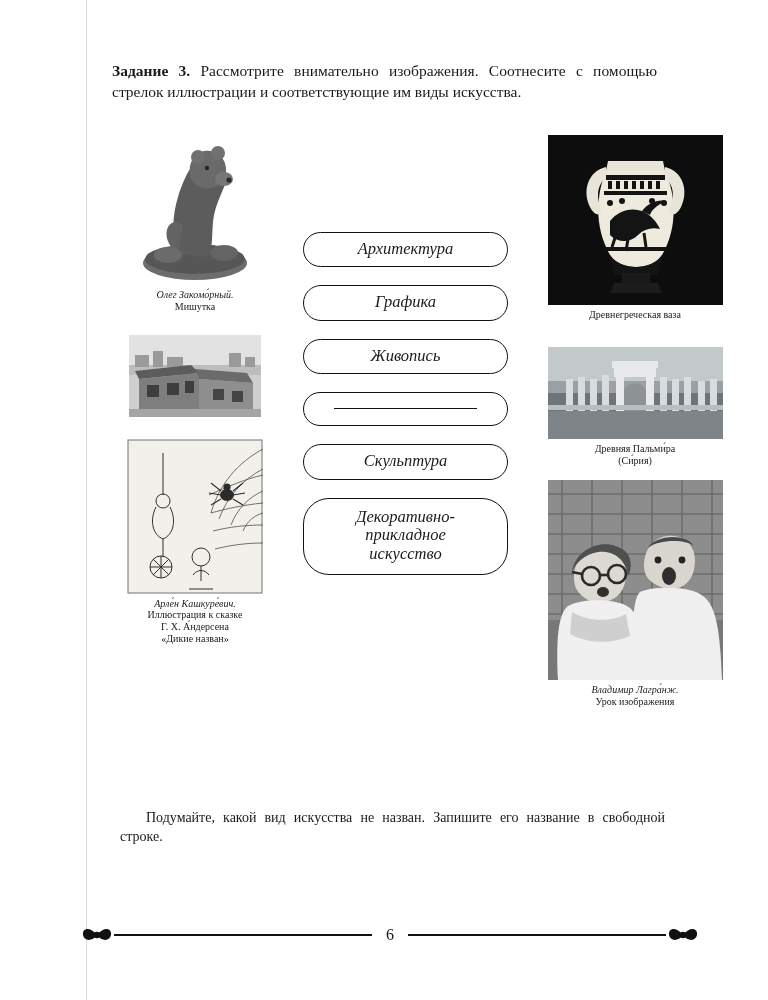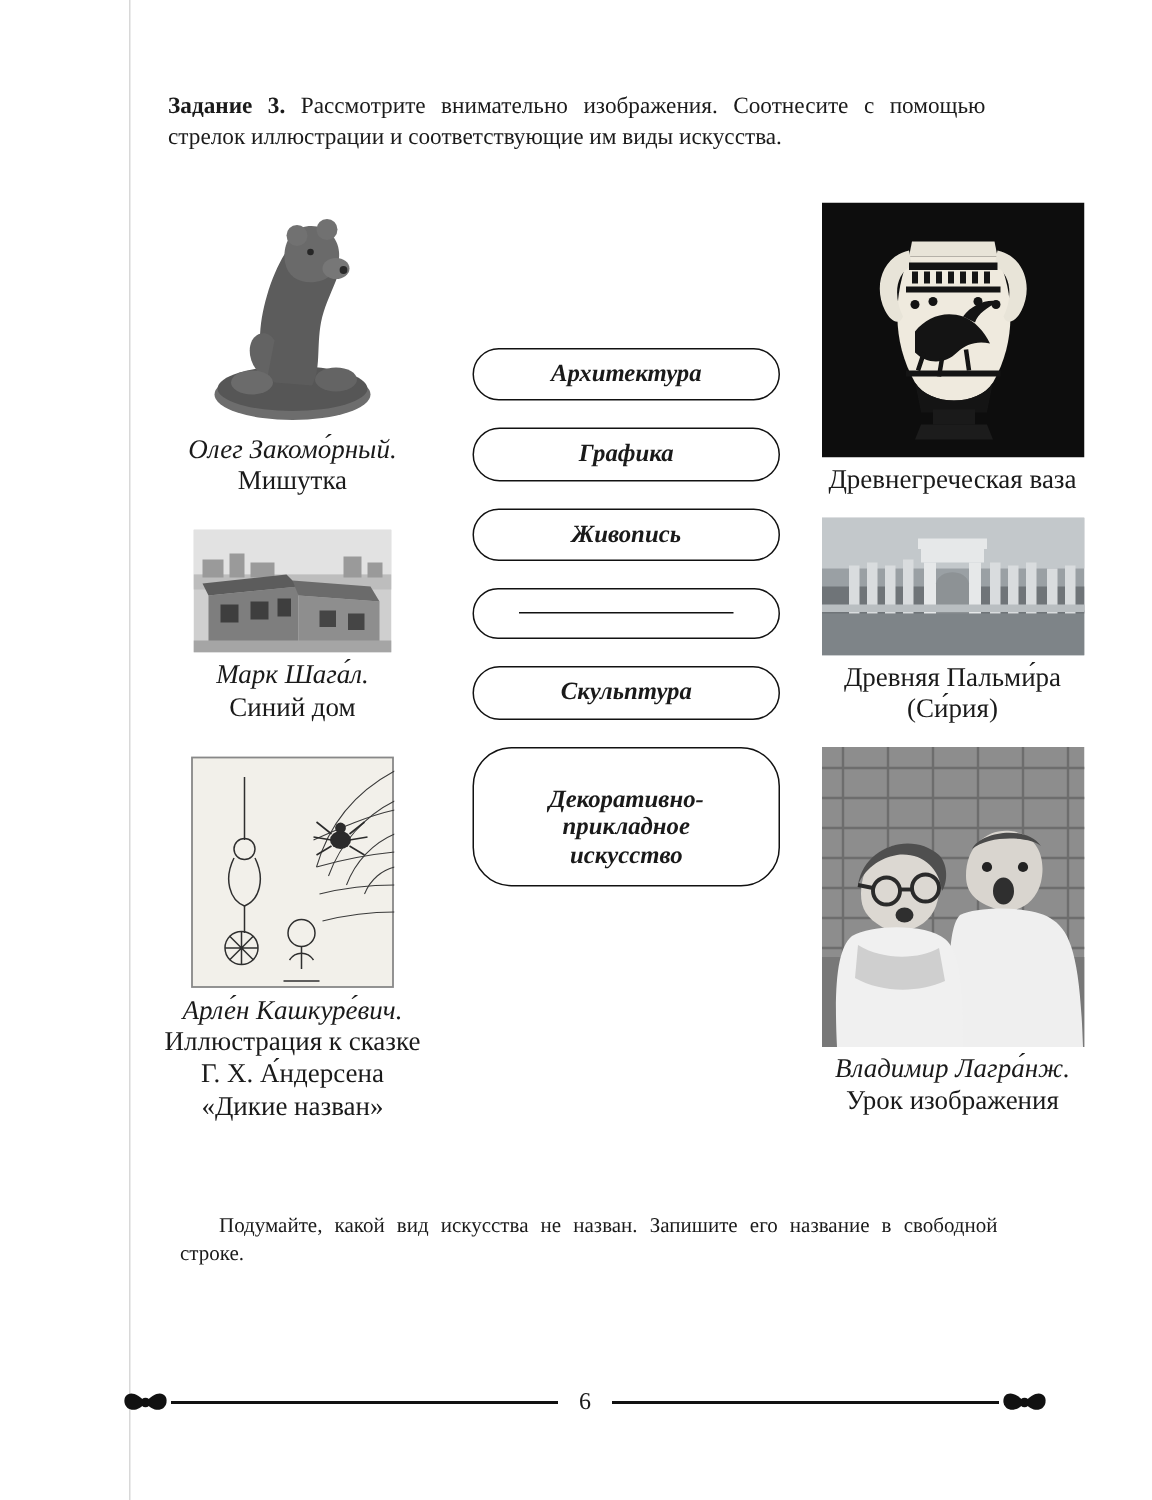--- a/index.html
+++ b/index.html
@@ -45,35 +45,34 @@
 
   
   .col-left {
     position: absolute;
     left: 100px;
     top: 135px;
     width: 190px;
   }
   .col-mid {
     position: absolute;
-    left: 315px;
+    left: 303px;
     top: 232px;
     width: 205px;
-    font-weight: bold;
   }
   .col-right {
     position: absolute;
     left: 540px;
     top: 135px;
     width: 190px;
   }
 
   .item { text-align: center; margin-bottom: 10px; }
   .caption {
-    font-size: 18px;
+    font-size: 10px;
     line-height: 1.18;
     margin-top: 4px;
   }
   .caption .it { font-style: italic; }
 
   
   .art {
     display: block;
     margin: 0 auto;
     background: #ffffff;
@@ -92,21 +91,21 @@
     line-height: 1.12;
   }
   .label-box.empty { min-height: 17px; }
   .label-box.empty .inner-line {
     display: block;
     border-bottom: 1.3px solid #111;
     width: 78%;
     margin: 8px auto 2px;
     height: 0;
   }
-  .label-box.multi { border-radius: 26px; padding: 25px 12px 11px; }
+  .label-box.multi { border-radius: 26px; padding: 9px 12px 11px; }
 
   
   .closing {
     position: absolute;
     left: 120px;
     top: 808px;
     width: 545px;
     font-size: 14px;
     line-height: 1.38;
     text-align: justify;
@@ -186,24 +185,20 @@
           <rect x="18" y="50" width="12" height="12"></rect>
           <rect x="38" y="48" width="12" height="12"></rect>
           <rect x="56" y="46" width="9" height="12"></rect>
         </g>
         <path d="M70 44 L124 48 L124 78 L70 76 Z" fill="#8e8e8e"></path>
         <path d="M70 44 L124 48 L118 38 L66 34 Z" fill="#6b6b6b"></path>
         <rect x="84" y="54" width="11" height="11" fill="#454545"></rect>
         <rect x="103" y="56" width="11" height="11" fill="#454545"></rect>
         <rect x="0" y="74" width="132" height="8" fill="#a5a5a5"></rect>
       </svg>
-      <div class="caption">
-        <span class="it">Марк Шага́л.</span><br>
-        <span>Синий дом</span>
-      </div>
     </div>
 
     <div class="item" style="margin-top:22px;">
       <svg class="art" width="136" height="155" viewBox="0 0 136 155">
         <rect x="1" y="1" width="134" height="153" fill="#f2f0ea" stroke="#888" stroke-width="1.2"></rect>
         <g stroke="#3a3a3a" stroke-width="0.7" fill="none">
           <path d="M136 10 C110 24 92 46 84 74"></path>
           <path d="M136 30 C116 40 100 58 92 80"></path>
           <path d="M136 52 C122 58 110 70 104 86"></path>
           <path d="M136 74 C128 76 120 82 116 92"></path>
@@ -299,21 +294,21 @@
             <circle cx="104" cy="66" r="3"></circle>
               <circle cx="116" cy="68" r="3"></circle>
           </g>
         </g>
       </svg>
       <div class="caption">
         <span>Древнегреческая ваза</span>
       </div>
     </div>
 
-    <div class="item" style="margin-top:15px;">
+    <div class="item" style="margin-top:26px;">
       <svg class="art" width="175" height="92" viewBox="0 0 175 92">
         <rect x="0" y="0" width="175" height="92" fill="#9aa0a4"></rect>
         <rect x="0" y="0" width="175" height="34" fill="#c3c8cb"></rect>
         <rect x="0" y="62" width="175" height="30" fill="#7e8488"></rect>
         <g fill="#6f7478">
           <rect x="0" y="46" width="175" height="18"></rect>
         </g>
         <g fill="#d9dcde">
           <rect x="18" y="32" width="7" height="32"></rect>
           <rect x="30" y="30" width="7" height="34"></rect>

